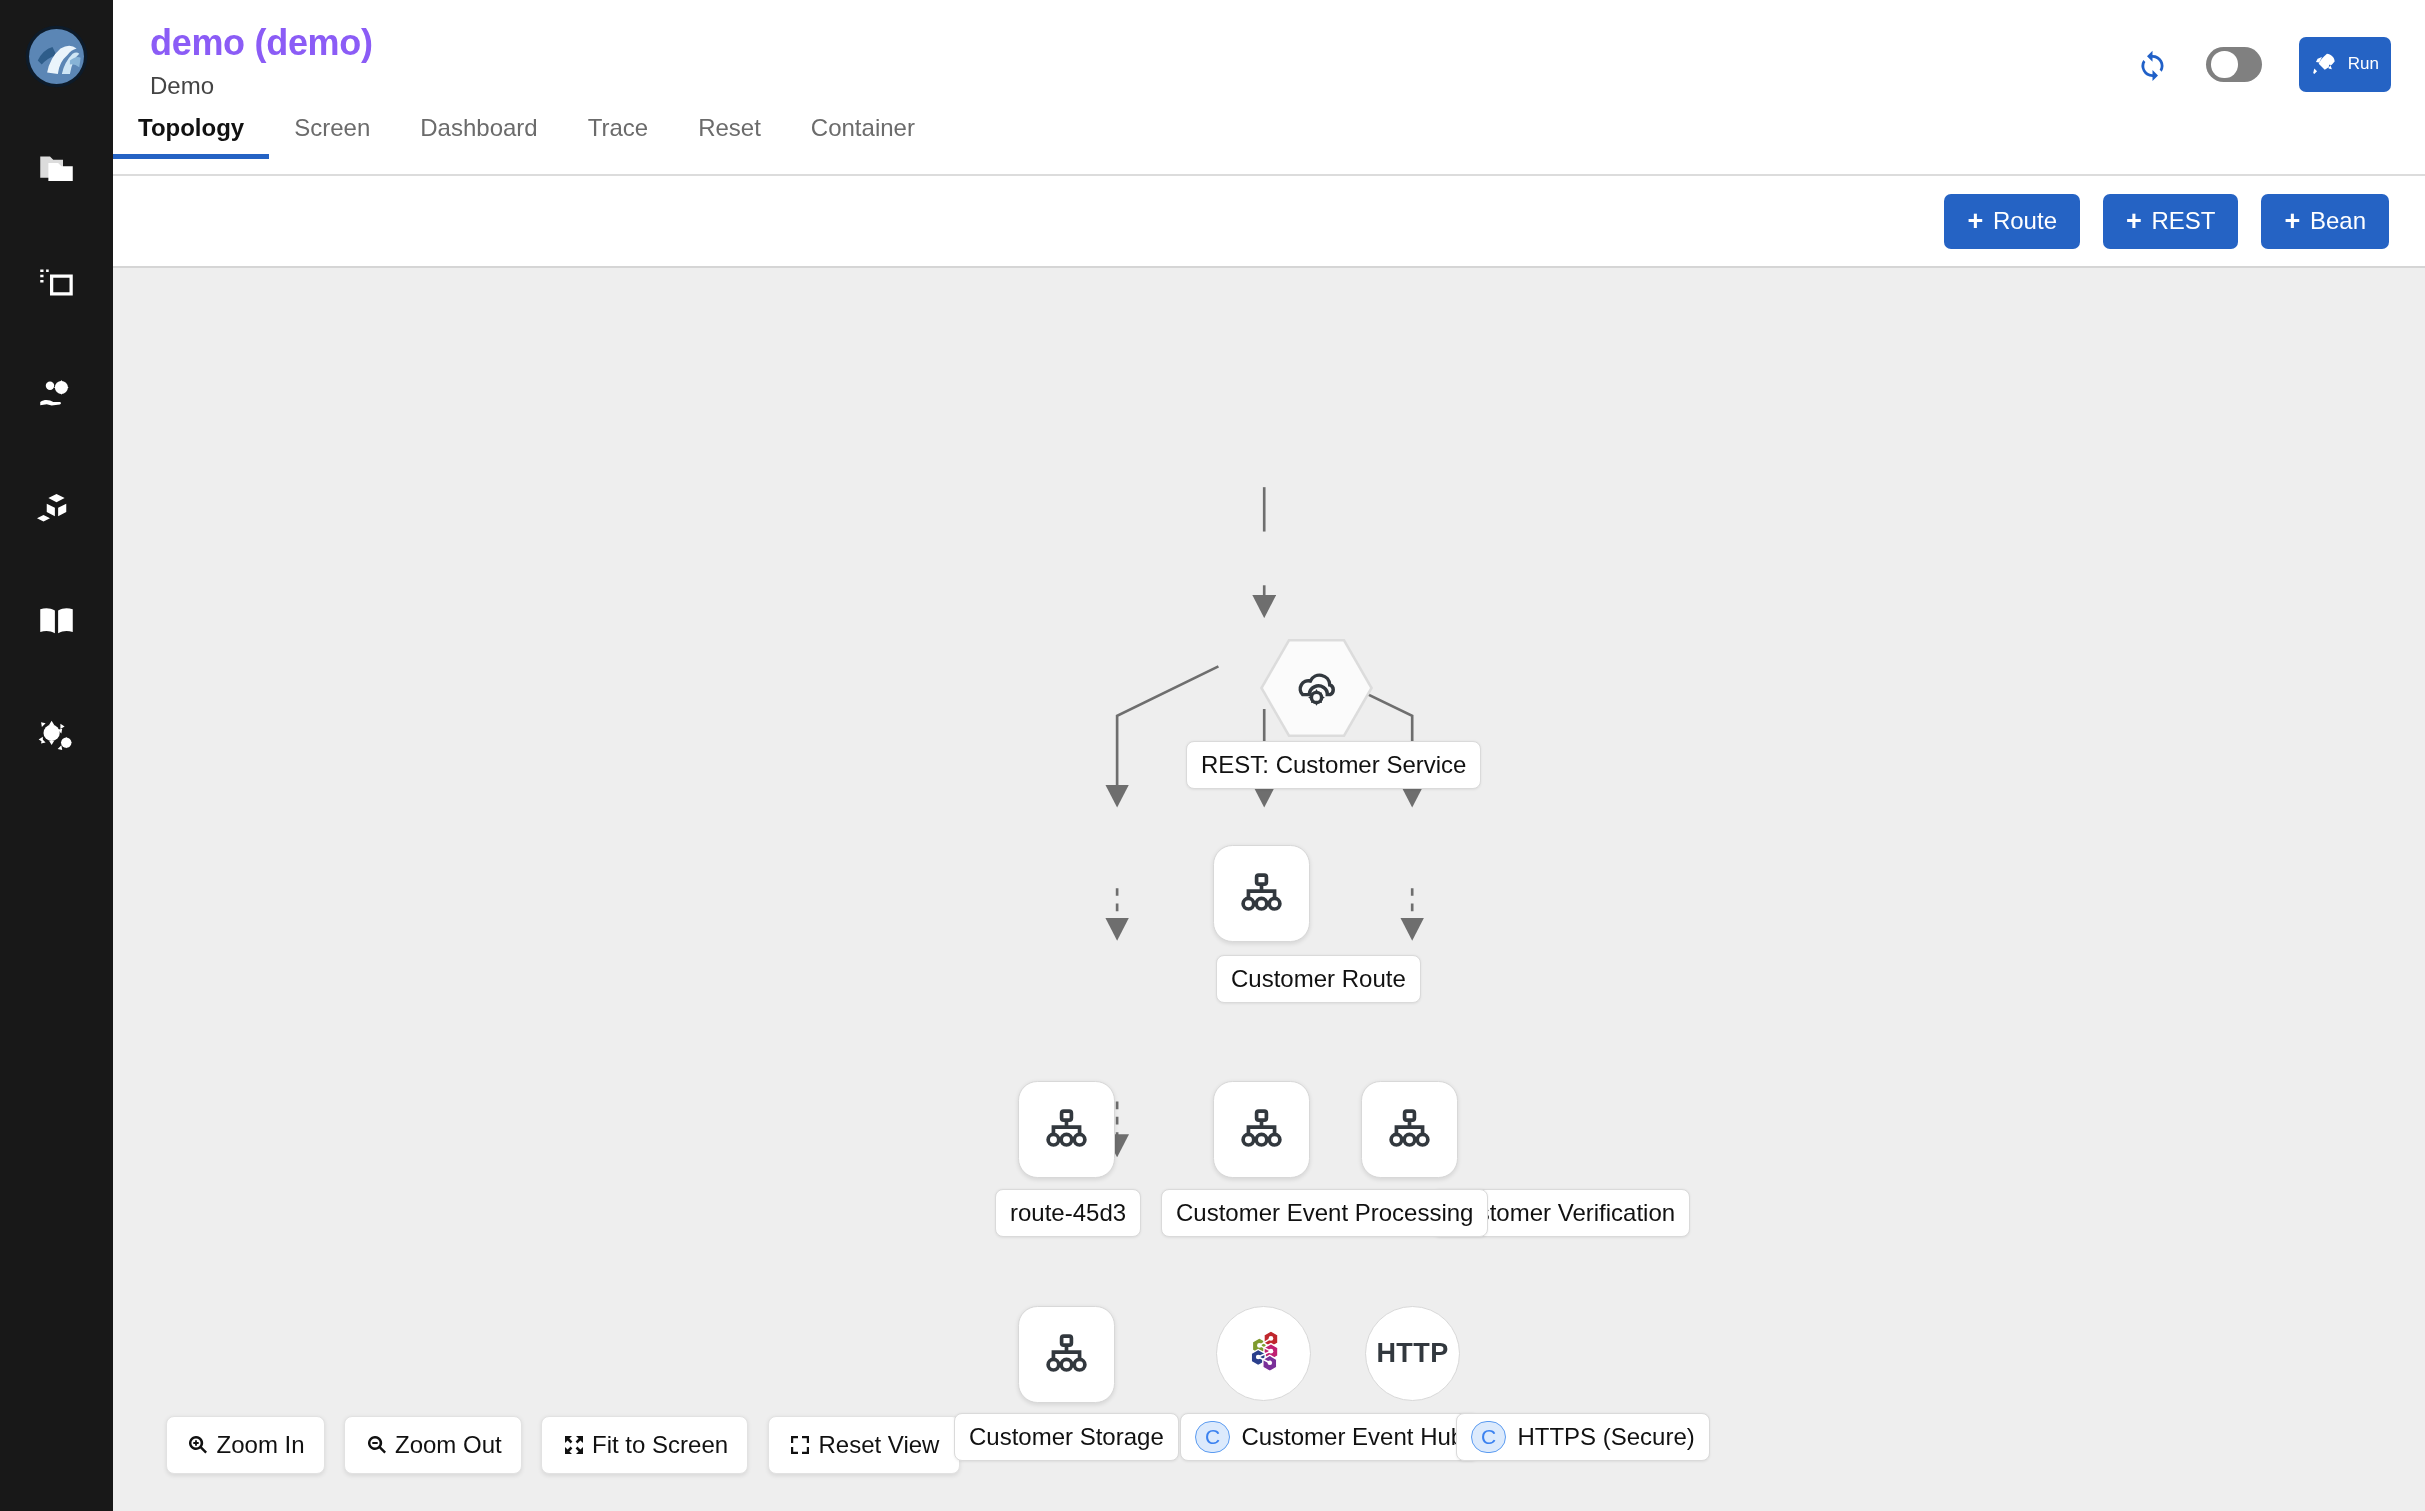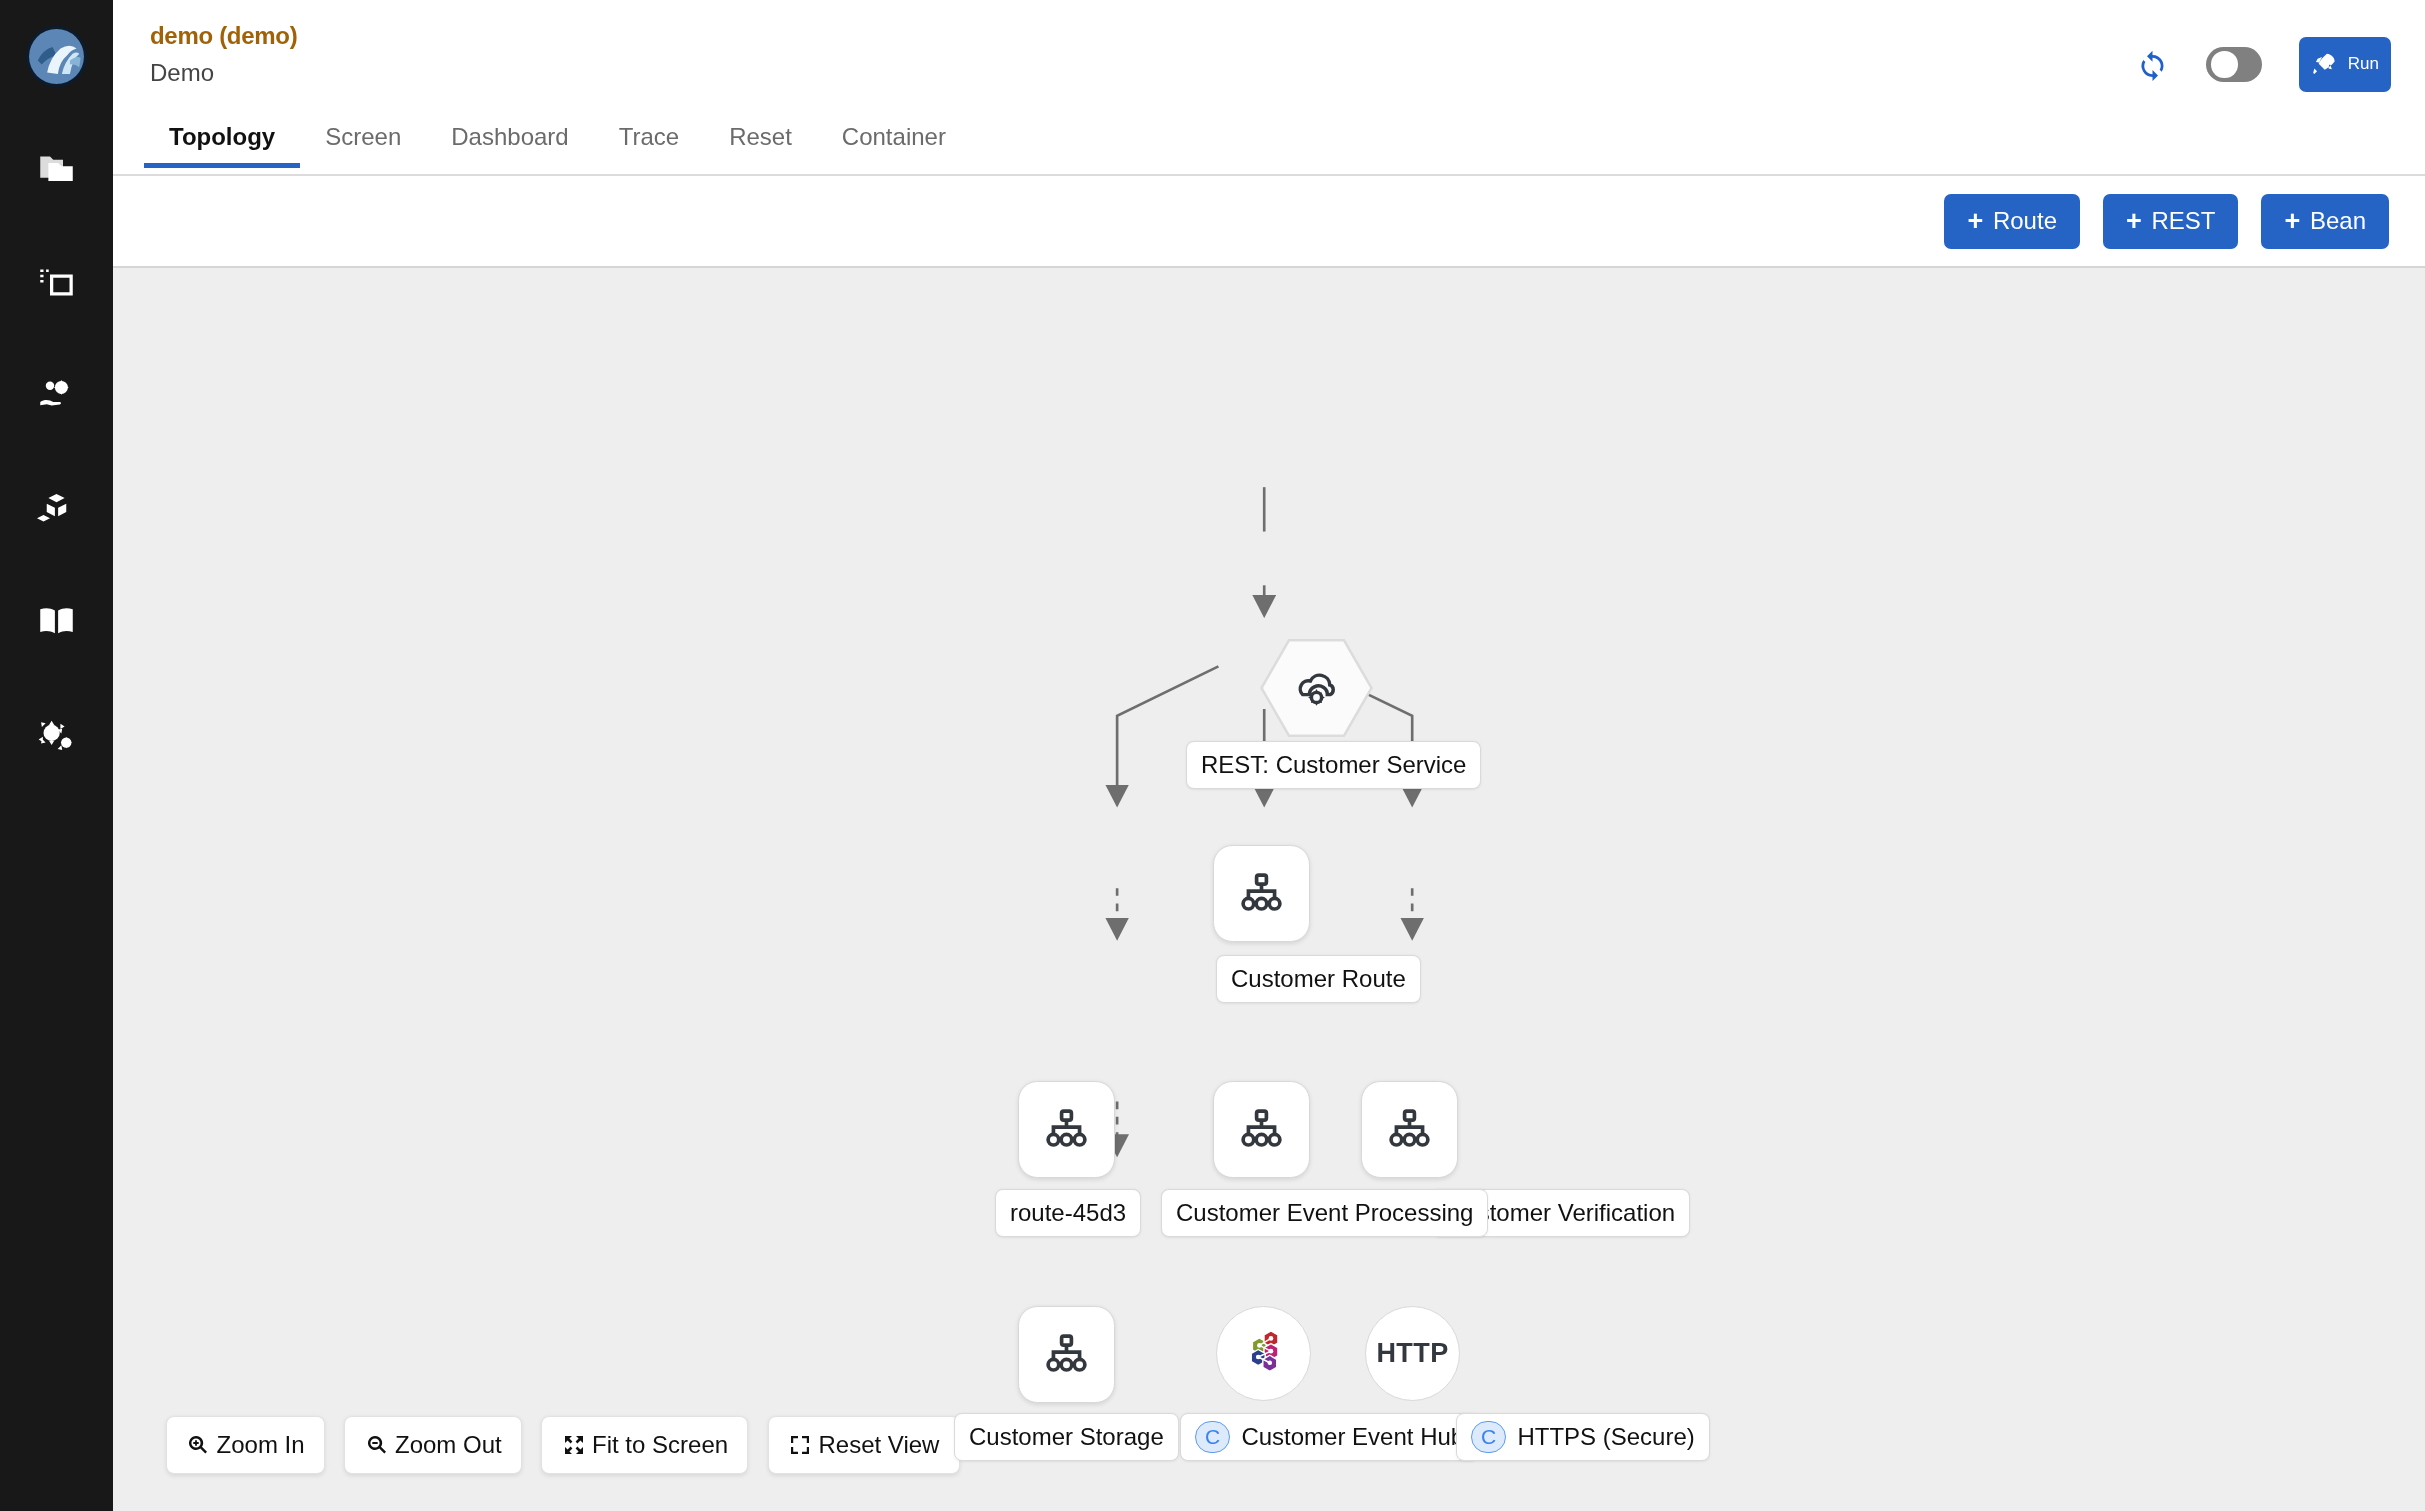--- a/index.html
+++ b/index.html
@@ -35,21 +35,21 @@
   .main { flex: 1; display: flex; flex-direction: column; height: 1511px; background:#fff; }
 
   
   .header {
     height: 114px; background: #ffffff;
     display: flex; align-items: flex-start; justify-content: space-between;
     padding: 19.4px 35px 0 37px;
   }
   .title-block { padding-top: 3.5px; }
   .app-title {
-    font-size: 24px; font-weight: bold; color: #a16207;
+    font-size: 36px; font-weight: bold; color: #8b5cf6;
     letter-spacing: -0.3px; line-height: 1.12;
   }
   .app-subtitle { font-size: 24px; color: #444444; margin-top: 8.8px; }
   .header-right { display: flex; align-items: center; gap: 37px; padding-top: 17.6px; }
   .refresh-btn { cursor: pointer; display:flex; align-items:center; }
   .refresh-btn svg { width: 33px; height: 33px; fill: #2060c8; }
   .toggle {
     width: 56px; height: 35px; border-radius: 17.6px; background: #808080;
     position: relative; cursor: pointer;
   }
@@ -60,22 +60,22 @@
   .run-btn {
     background: #2563c4; color: #ffffff; border: none; border-radius: 7px;
     height: 55px; padding: 0 12px; font-size: 17px;
     font-family: "Liberation Sans", sans-serif;
     display: flex; align-items: center; gap: 10.6px; cursor: pointer;
   }
   .run-btn svg { width: 26.4px; height: 26.4px; fill: #ffffff; }
 
   
   .tabs {
-    display: flex; align-items: center; height: 62px;
-    padding-left: 31px; border-bottom: 2.6px solid #dcdcdc; background: #fff;
+    display: flex; align-items: flex-start; height: 62px;
+    border-bottom: 2.6px solid #dcdcdc; background: #fff;
   }
   .tab {
     font-size: 24px; color: #6b6b6b; padding: 0 25px 14px 25px;
     cursor: pointer; position: relative; white-space: nowrap;
   }
   .tab.active { color: #111111; font-weight: bold; }
   .tab.active::after {
     content: ""; position: absolute; left: 0; right: 0; bottom: -2.6px;
     height: 4.4px; background: #2563c4;
   }

